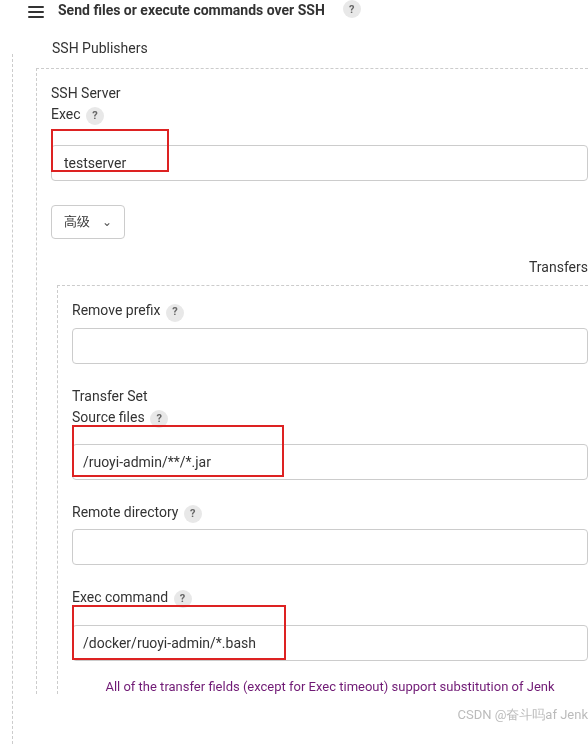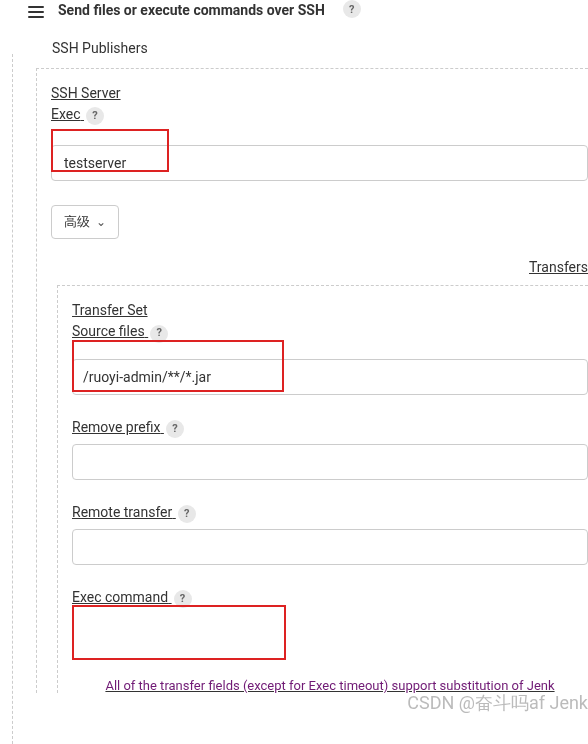--- a/index.html
+++ b/index.html
@@ -52,21 +52,20 @@
       padding: 12px 0 8px 28px;
       color: #333;
       margin-left: 24px;
     }
     .outer-dashed {
       margin: 4px 0 0 36px;
       border: 1px dashed #ccc;
       border-right: none;
       border-bottom: none;
       padding: 14px 0 0 14px;
-      text-decoration: underline;
     }
     .field-label {
       color: #333;
       line-height: 1.5;
     }
     .field-label .help-icon { margin-left: 2px; }
     .input {
       width: 100%;
       font-family: inherit;
       font-size: 14px;
@@ -91,21 +90,21 @@
     }
     .name-input-wrap {
       margin-top: -33px;
       padding-right: 0;
     }
     .name-input-wrap .input { padding-left: 12px; }
     .adv-btn {
       margin-top: 24px;
       display: inline-flex;
       align-items: center;
-      gap: 6px;
+      gap: 12px;
       border: 1px solid #ccc;
       background: #fff;
       padding: 7px 12px;
       border-radius: 4px;
       font-size: 13px;
       color: #333;
       cursor: pointer;
     }
     .chevron {
       font-size: 12px;
@@ -140,23 +139,23 @@
     .exec-input-wrap { margin-top: -41px; }
     .footer-note {
       color: #701a75;
       font-size: 13px;
       margin-top: 18px;
       text-align: center;
     }
     .watermark {
       position: absolute;
       right: 0;
-      bottom: 29px;
+      bottom: 20px;
       color: rgba(120,120,120,0.5);
-      font-size: 18px;
+      font-size: 13px;
       white-space: nowrap;
     }
     .left-dash {
       position: absolute;
       left: 12px;
       top: 54px;
       bottom: 0;
       border-left: 1px dashed #ccc;
     }
   </style>
@@ -192,53 +191,56 @@
   <button class="adv-btn">
     <span>高级</span>
     <span class="chevron">⌄</span>
   </button>
 
   <div class="transfers-label">Transfers</div>
 
   <div class="inner-dashed">
 
     <div class="field-block">
+      <div class="field-label">
+        <span>Remove prefix</span>
+        <span class="help-icon">?</span>
+      </div>
+      <input class="input" type="text" value="" style="">
+    </div>
+
+    <div class="field-block">
       <div class="field-label">Transfer Set</div>
       <div class="field-label">
         <span>Source files</span>
         <span class="help-icon">?</span>
       </div>
       <div class="red-box-2"></div>
       <div class="src-input-wrap">
         <input class="input" type="text" value="/ruoyi-admin/**/*.jar" style="">
       </div>
     </div>
 
     <div class="field-block">
       <div class="field-label">
-        <span>Remove prefix</span>
+        <span>Remote directory</span>
         <span class="help-icon">?</span>
       </div>
       <input class="input" type="text" value="" style="">
     </div>
 
-    <div class="field-block">
-      <div class="field-label">
-        <span>Remote transfer</span>
-        <span class="help-icon">?</span>
-      </div>
-      <input class="input" type="text" value="" style="">
-    </div>
-
     <div class="field-block" style="margin-bottom:12px">
       <div class="field-label">
         <span>Exec command</span>
         <span class="help-icon">?</span>
       </div>
       <div class="red-box-3"></div>
+      <div class="exec-input-wrap">
+        <input class="input" type="text" value="/docker/ruoyi-admin/*.bash" style="">
+      </div>
     </div>
 
     <div class="footer-note">All of the transfer fields (except for Exec timeout) support substitution of Jenk</div>
   </div>
 </div>
 
 <div class="watermark">
   <span>CSDN @奋斗吗af Jenk</span>
 </div>
 

